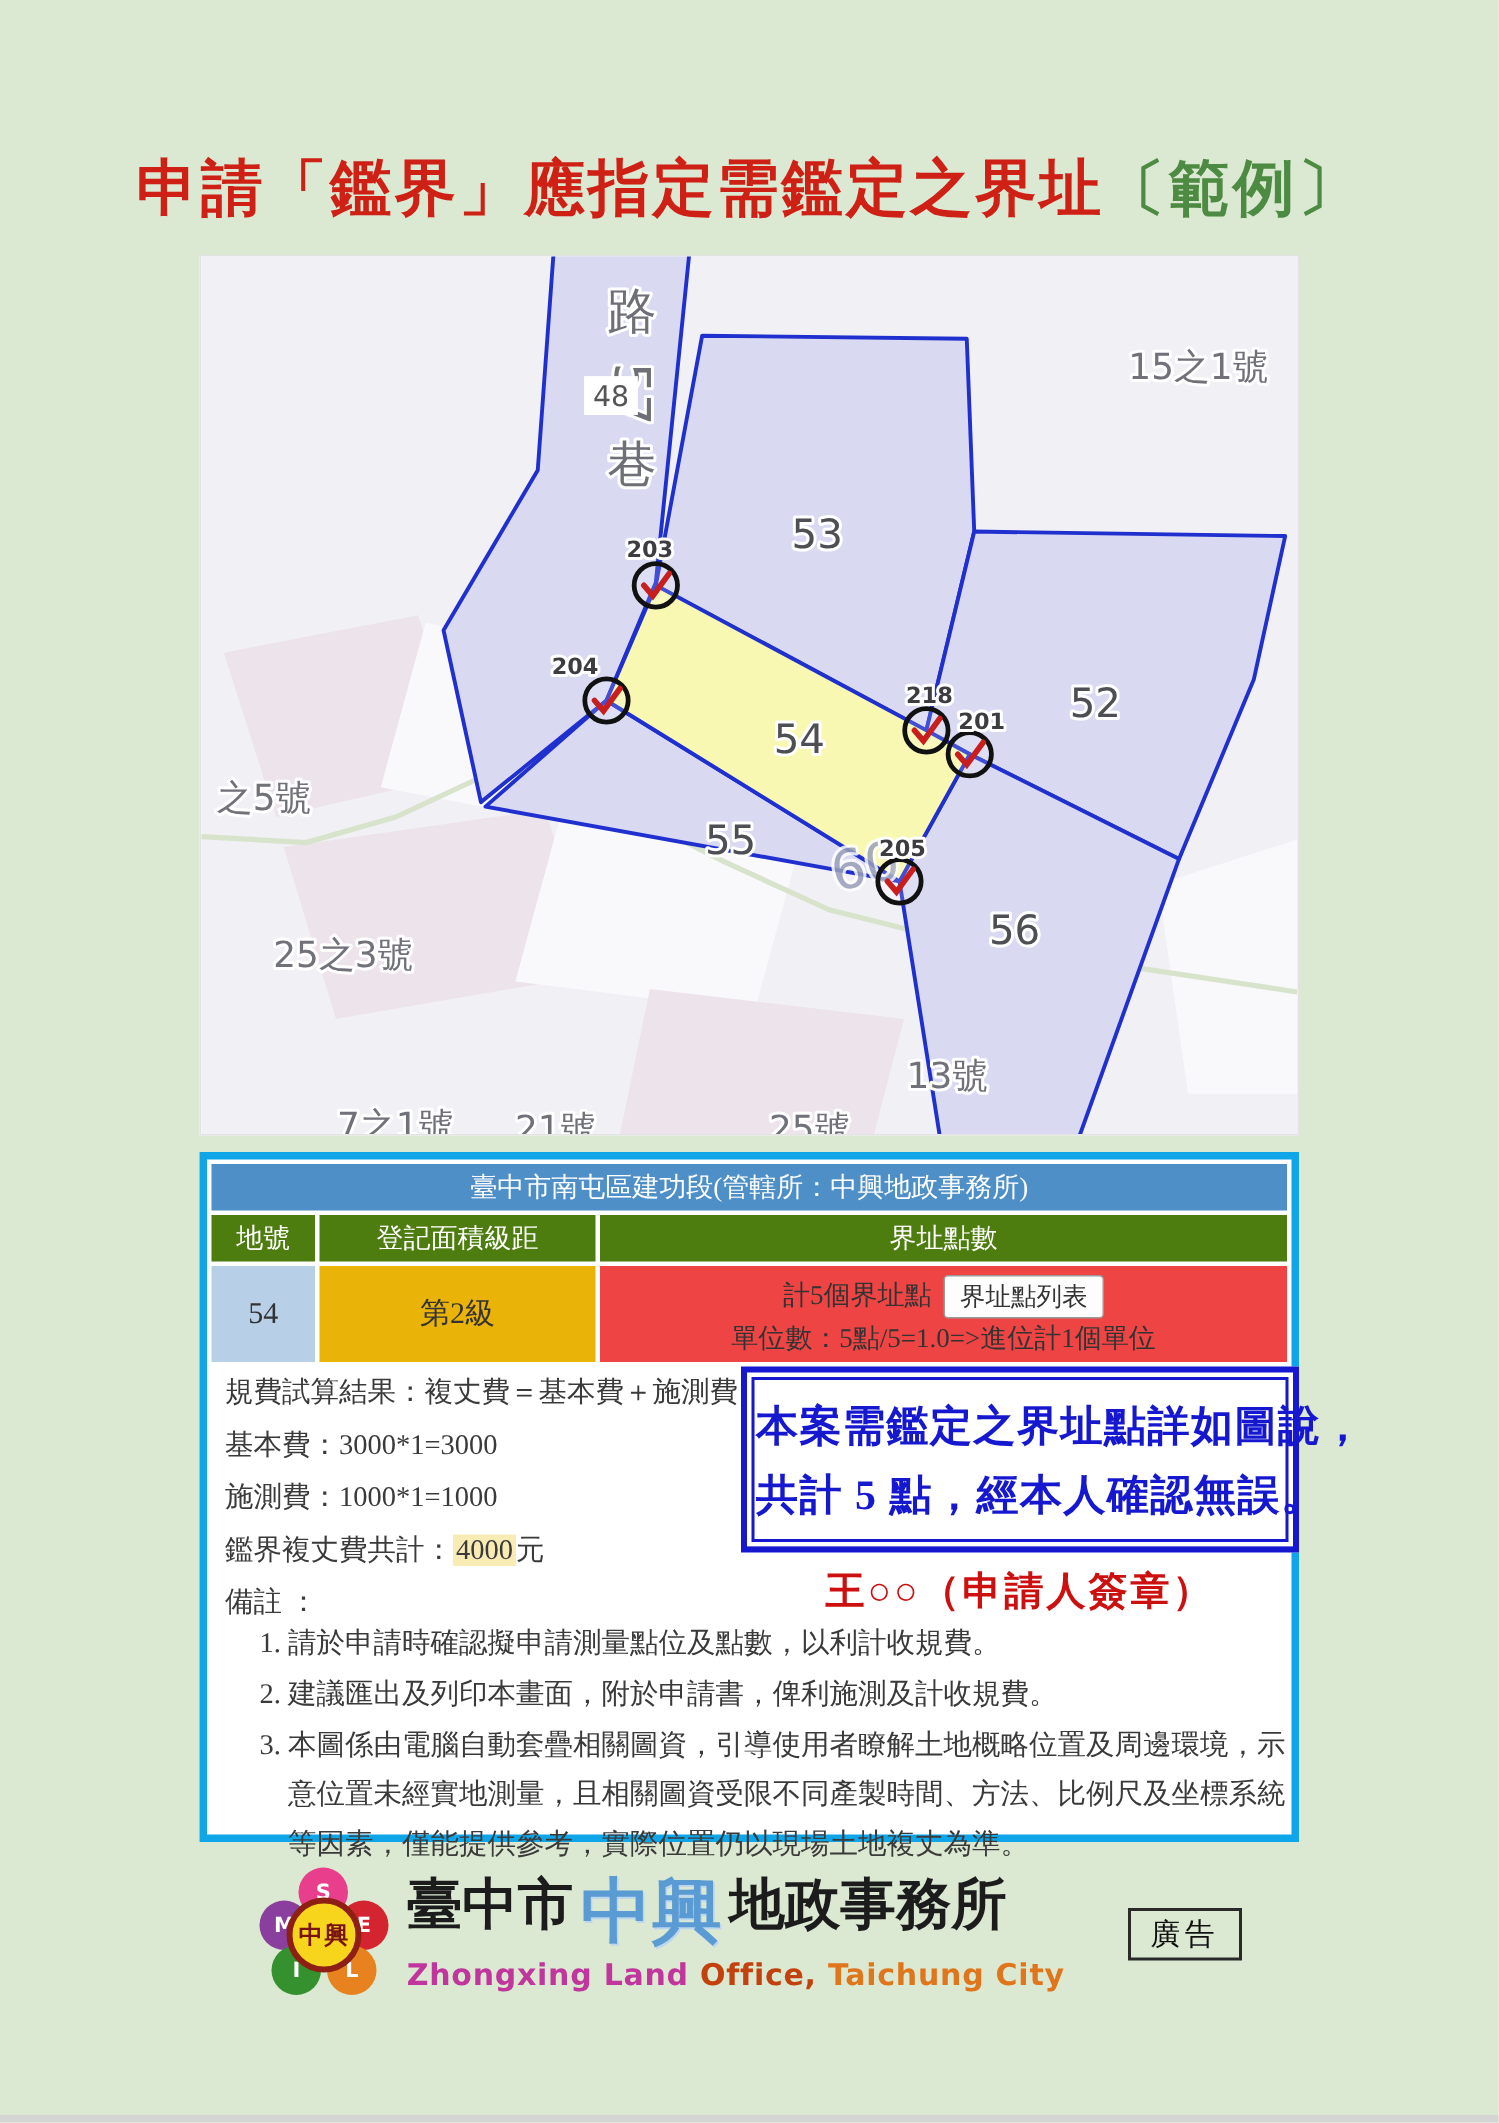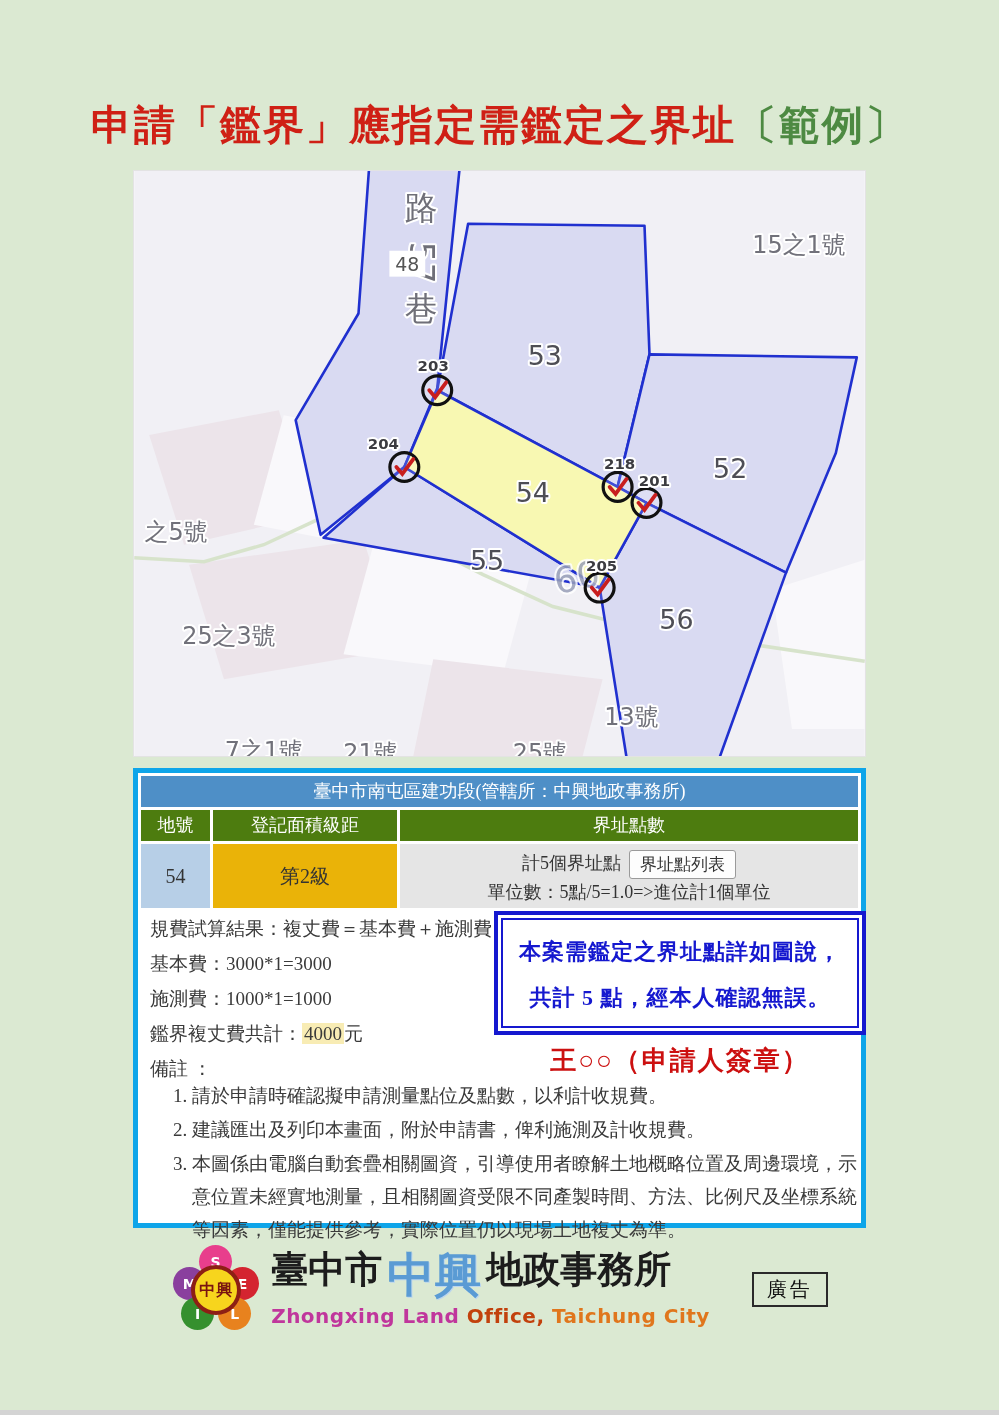--- a/index.html
+++ b/index.html
@@ -23,35 +23,35 @@
   .content-panel{position:absolute;left:133px;top:768px;width:733px;height:460px;
                  background:#ffffff;border:5px solid #0ea5e9;box-sizing:border-box;}
   .land-table{position:absolute;left:3px;top:3px;right:3px;display:grid;
               grid-template-columns:69px 184px 1fr;gap:3px;background:#fff;}
   .tbl-title{grid-column:1/4;background:#4e8fc7;color:#fff;text-align:center;
              font-size:18px;line-height:31px;height:31px;}
   .th{background:#4d7c0f;color:#fff;text-align:center;font-size:18px;line-height:31px;height:31px;}
   .td{height:64px;font-size:20px;color:#333;text-align:center;}
   .td1{background:#b7cfe7;line-height:64px;}
   .td2{background:#eab308;line-height:64px;}
-  .td3{background:#e5e5e5;font-size:18px;}
+  .td3{background:#ef4444;font-size:18px;}
   .td3 .line1{margin-top:5px;line-height:28px;}
   .td3 .line2{line-height:26px;}
   .list-btn{display:inline-block;border:1px solid #9a9a9a;background:#fdfdfd;border-radius:3px;
             font-family:inherit;font-size:17px;color:#333;padding:2px 10px;margin-left:8px;vertical-align:middle;cursor:pointer;}
   
   .fee-block{position:absolute;left:12px;top:138px;width:348px;font-size:19px;color:#3a3a3a;}
   .fee-line{height:35px;line-height:35px;white-space:nowrap;}
   .hl{background:#f8ecb4;padding:0 2px;}
   
   .confirm-box{position:absolute;left:356px;top:138px;width:372px;box-sizing:border-box;
                background:#fff;border:4px solid #1518cf;
                box-shadow:inset 0 0 0 3px #ffffff,inset 0 0 0 5px #1518cf;
                padding:14px 6px 10px;text-align:center;}
-  .confirm-line{font-weight:bold;font-size:22px;color:#1518cf;line-height:46px;
+  .confirm-line{font-weight:bold;font-size:28px;color:#1518cf;line-height:46px;
                 letter-spacing:1px;white-space:nowrap;}
   .signature{position:absolute;left:356px;top:270px;width:372px;text-align:center;
              font-weight:bold;font-size:26px;color:#cc1010;letter-spacing:2px;}
   
   .notes-list{position:absolute;left:28px;top:306px;width:694px;font-size:19px;color:#3a3a3a;}
   .notes-list ol{margin:0;padding-left:26px;}
   .notes-list li{line-height:33px;margin-bottom:1px;}
   
   .footer{position:absolute;top:1243px;left:0;width:100%;display:flex;
           justify-content:center;align-items:center;}

